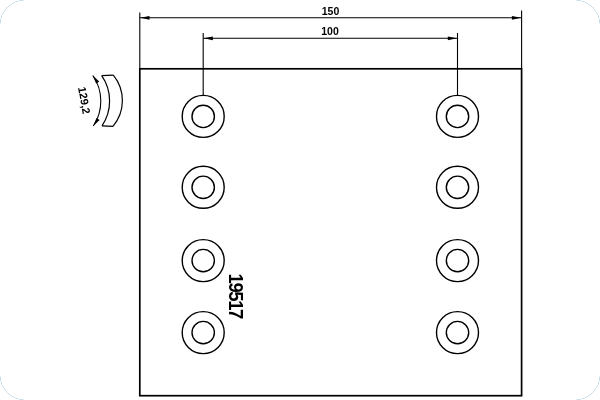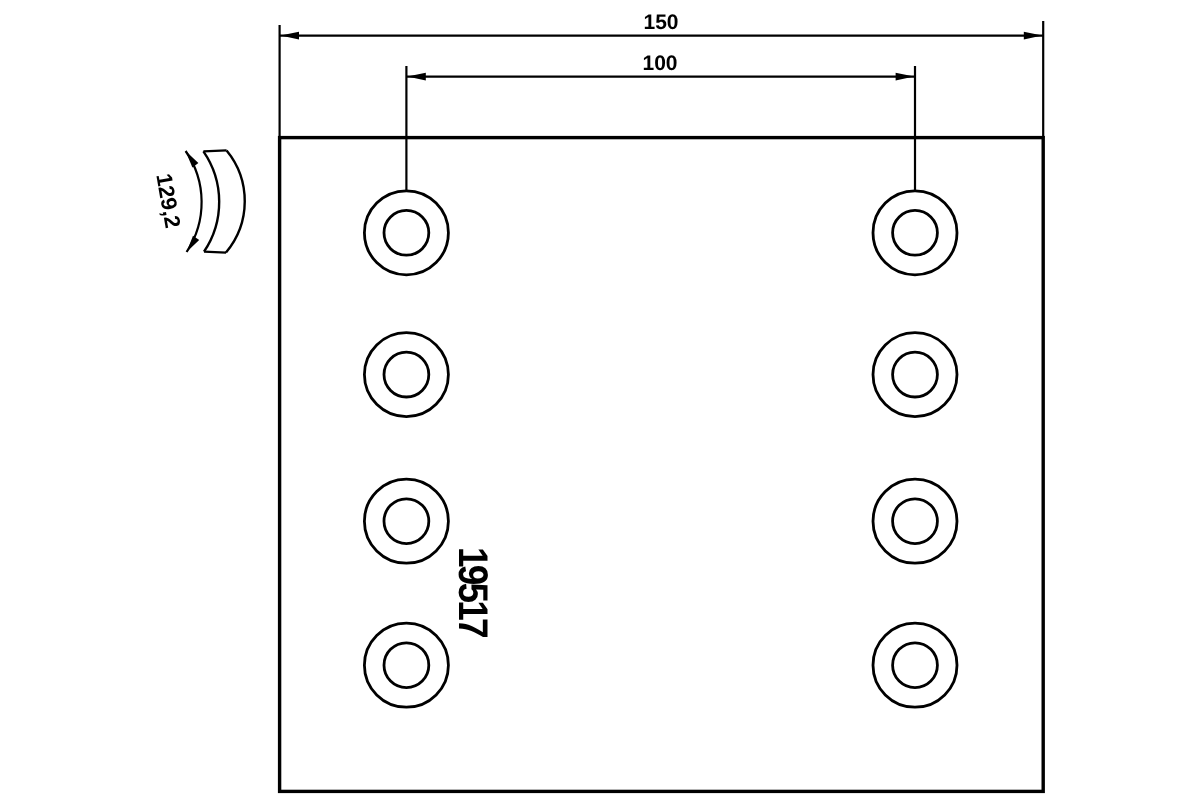--- a/index.html
+++ b/index.html
@@ -1,16 +1,16 @@
 <!DOCTYPE html>
 <html><head>
 <meta charset="utf-8">
 <style>
   html,body{margin:0;padding:0;background:#ffffff;}
-  .page{width:600px;height:400px;position:relative;background:#0369a1;overflow:hidden;}
+  .page{width:600px;height:400px;position:relative;background:#0369a1;overflow:hidden;border-radius:25px;}
   text{font-family:"Liberation Sans",sans-serif;font-weight:bold;fill:#000;}
 </style>
 </head>
 <body>
 <div class="page">
 <svg width="600" height="400" viewBox="0 0 600 400" xmlns="http://www.w3.org/2000/svg">
 
   <rect x="0" y="0" width="600" height="400" fill="#ffffff"></rect>
 
   <rect x="139.8" y="68.8" width="381.8" height="326.9" fill="none" stroke="#000" stroke-width="1.7"></rect>

